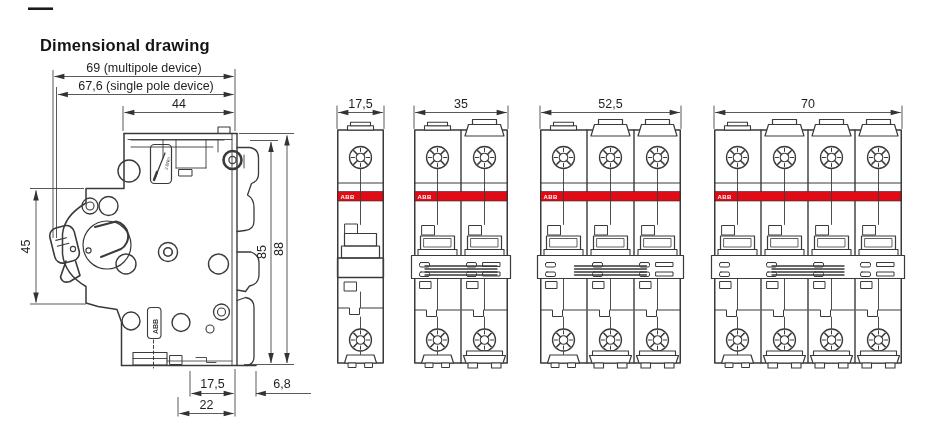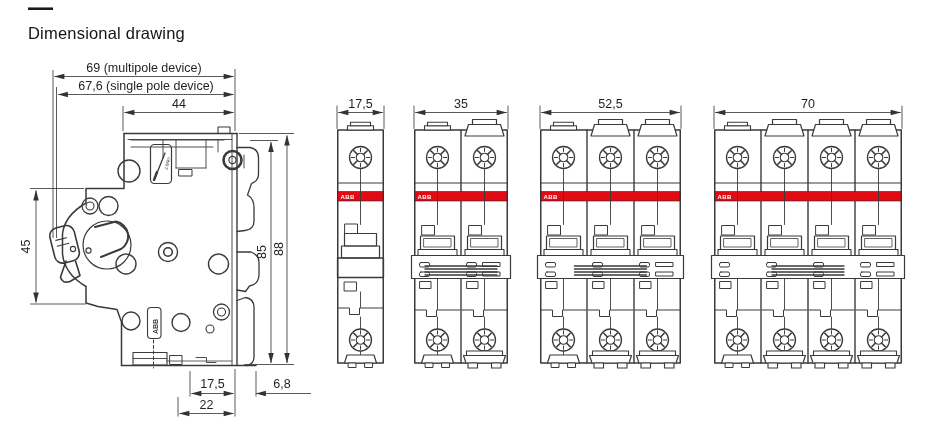--- a/index.html
+++ b/index.html
@@ -1,18 +1,18 @@
 <!DOCTYPE html>
 <html><head>
 <meta charset="utf-8">
 <style>
   html,body{margin:0;padding:0;background:#fff}
   body{width:938px;height:445px;position:relative;overflow:hidden;font-family:"Liberation Sans",sans-serif}
   .title-dash{position:absolute;left:28px;top:-7px;font-size:25px;font-weight:700;color:#1a1a1a;user-select:none}
-  .page-title{position:absolute;left:28px;top:24px;margin:0;font-size:16.5px;font-weight:400;color:#141414;letter-spacing:.2px}
+  .page-title{position:absolute;left:28px;top:24px;margin:12px;font-size:16.5px;font-weight:700;color:#141414;letter-spacing:.2px}
   svg{position:absolute;left:0;top:0}
   svg text{font-family:"Liberation Sans",sans-serif;stroke:none}
   .dim{stroke:#3c3c3c;stroke-width:.85}
   .dimtext{font-size:12.5px;fill:#1f1f1f}
   .smallcap{font-size:7px;font-weight:700;fill:#3a3a3a}
 </style>
 </head>
 <body>
 
 <div class="title-dash">—</div>

